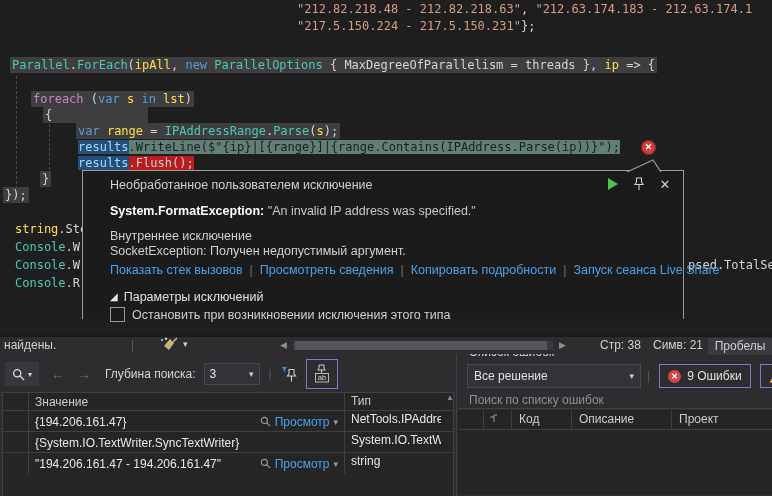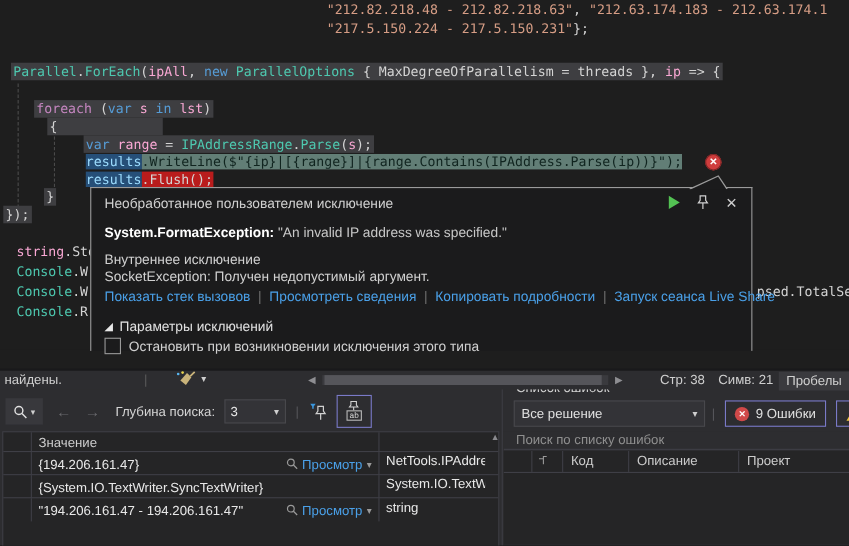--- a/index.html
+++ b/index.html
@@ -13,36 +13,36 @@
   #editor{position:absolute;left:0;top:0;width:772px;height:318px;background:#1e1e1e;}
   .guide{position:absolute;width:0;border-left:1px dashed #4a4a4a;}
   .code-line{
     position:absolute;white-space:pre;
     font-family:"DejaVu Sans Mono",monospace;font-size:12px;line-height:16px;
     color:#d4d4d4;
   }
   .code-line .inner{display:inline-block;padding:0 2px;}
   .code-line.hl .inner{background:#3e3e41;}
   .tok-s{color:#d69d85}.tok-k{color:#569cd6}.tok-c{color:#c586c0}
-  .tok-t{color:#4ec9b0}.tok-i{color:#f9a8d4}.tok-p{color:#d4d4d4}
+  .tok-t{color:#4ec9b0}.tok-i{color:#fde047}.tok-p{color:#d4d4d4}
   .tok-r{background:#264f78;color:#9cdcfe}
   .tok-x{background:#627e76;color:#10241f}
   .tok-g{background:#b91c1c;color:#d4d4d4}
   #exc-badge{
     position:absolute;left:641px;top:140px;width:15px;height:15px;border-radius:50%;
     background:#cf3d3d;color:#fff;font-size:9px;font-weight:bold;line-height:15px;text-align:center;
     box-shadow:0 0 0 1px #7d2525 inset;
   }
   
   #popup{
     position:absolute;left:82px;top:170px;width:600px;height:148px;
     background:#1b1b1c;border:1px solid #9b9b9b;border-bottom:none;z-index:5;
     font-size:12.5px;color:#d0d0d0;
   }
-  #popup .row{position:absolute;left:12px;white-space:nowrap;}
+  #popup .row{position:absolute;left:27px;white-space:nowrap;}
   #popup-callout{position:absolute;left:540px;top:-13px;z-index:6;}
   #popup-title{top:7px;}
   #popup-icons{position:absolute;right:10px;top:5px;display:flex;gap:10px;align-items:center;}
   .p-icon{width:16px;height:16px;display:inline-flex;align-items:center;justify-content:center;color:#d0d0d0;font-size:13px;cursor:default;}
   #play-icon span{display:inline-block;width:0;height:0;border-left:10px solid #53c253;border-top:6px solid transparent;border-bottom:6px solid transparent;}
   #exc-type{font-weight:bold;color:#ffffff;}
   #exc-msg{color:#c8c8c8;}
   #popup-links{top:92px;color:#4aa0e8;}
   #popup-links .link{color:#4aa0e8;cursor:pointer;}
   #popup-links .lsep{color:#6f6f6f;margin:0 7px;}
@@ -220,20 +220,21 @@
         <line x1="10.5" y1="7" x2="10.5" y2="10" stroke="#d0d0d0" stroke-width="1"></line>
         <rect x="4.5" y="10.5" width="13" height="8.5" fill="none" stroke="#b8b8b8" stroke-width="1"></rect>
         <text x="11" y="17.4" font-size="7.5" fill="#d8d8d8" text-anchor="middle" font-family="Liberation Sans, sans-serif">ab</text>
       </svg>
     </span>
   </div>
   <div id="watch-table">
     <div class="wt-header">
       <span class="wt-cell c-name"></span>
       <span class="wt-cell c-val">Значение</span>
+      <span class="wt-cell c-type">Тип</span>
       <span id="wt-scrollup">▲</span>
     </div>
     <div id="watch-rows">
         <div class="wt-row" style="top: 17px;">
           <span class="wt-cell c-name"></span>
           <span class="wt-cell c-val">
             <span>{194.206.161.47}</span>
             <span class="view-link">
               <svg width="11" height="11" viewBox="0 0 13 13">
                 <circle cx="5.2" cy="5.2" r="3.6" fill="none" stroke="#9a9a9a" stroke-width="1.3"></circle>

